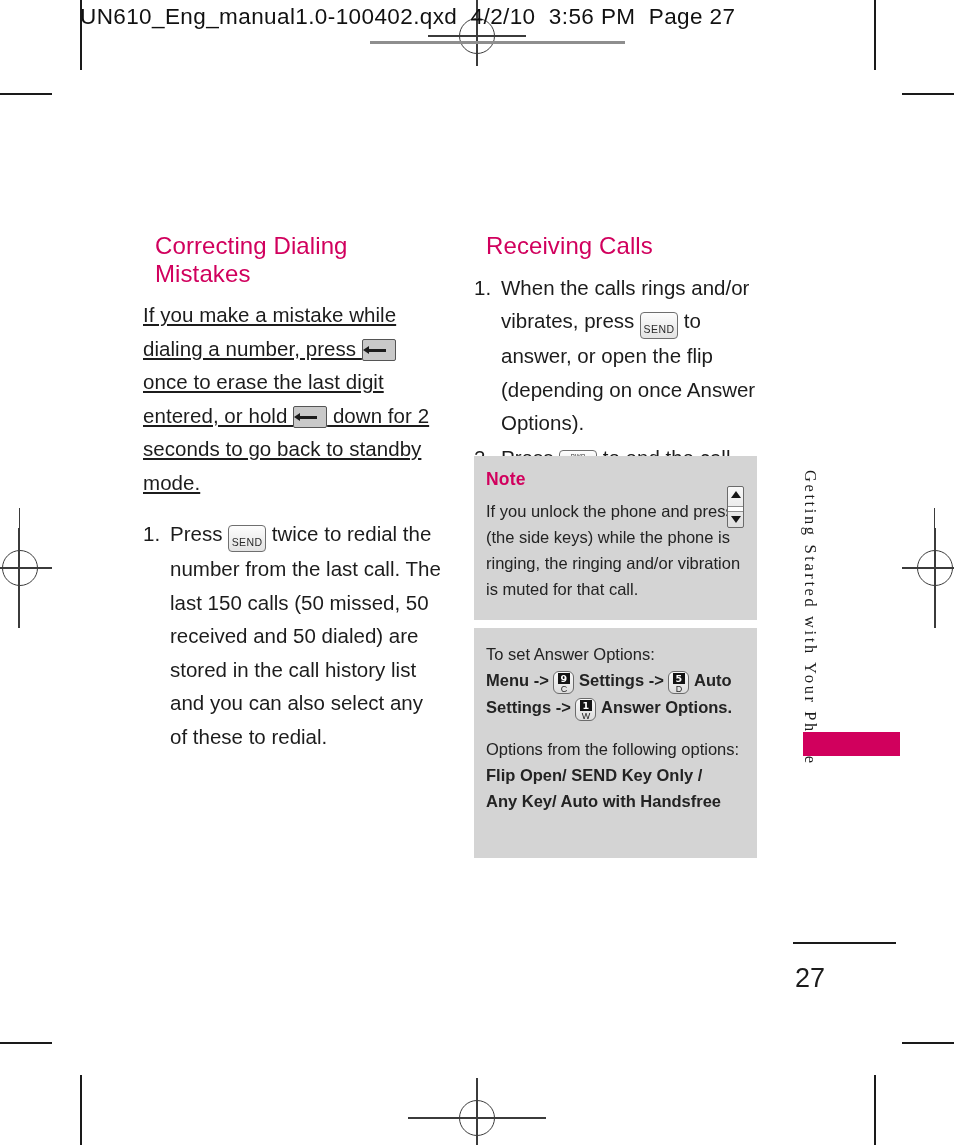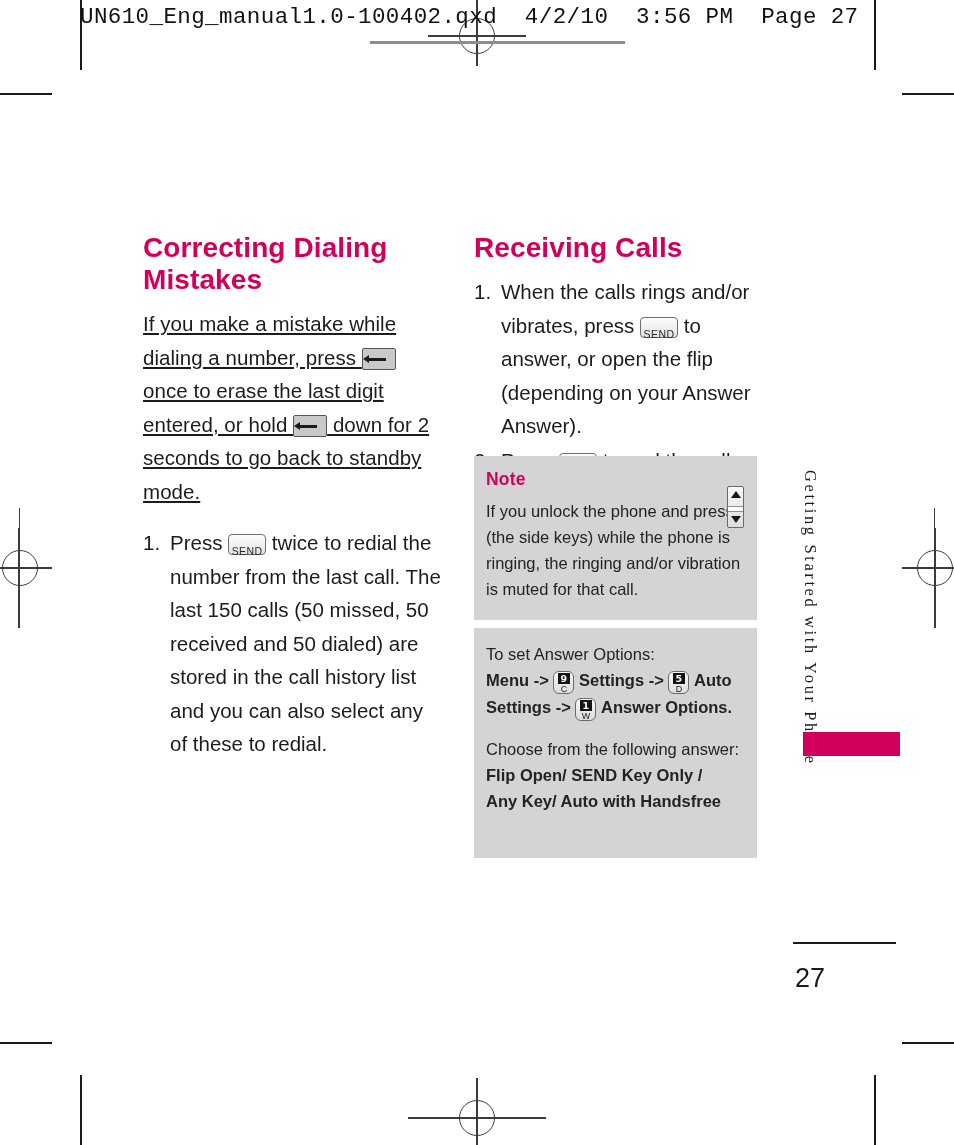--- a/index.html
+++ b/index.html
@@ -42,21 +42,21 @@
     position: absolute;
     left: 80px;
     top: 0px;
     width: 796px;
     height: 70px;
   }
   .header-text {
     position: absolute;
     left: 0px;
     top: 4px;
-    font-family: Liberation Mono, monospace;
+    font-family: Liberation Sans, sans-serif;
     font-size: 22.5px;
     letter-spacing: 0.4px;
     color: #111111;
     white-space: pre;
   }
   .header-rule {
     position: absolute;
     left: 290px;
     top: 41px;
     width: 255px;
@@ -66,23 +66,23 @@
 
   
   .col {
     position: absolute;
     top: 232px;
   }
   .col-left  { left: 143px; width: 300px; }
   .col-right { left: 474px; width: 292px; }
 
   h2.sec {
-    margin: 0 0 11px 0;
-    font-size: 28px;
-    font-weight: 700;
+    margin: 0 0 11px 12px;
+    font-size: 24px;
+    font-weight: 400;
     color: #D1005D;
     letter-spacing: 0.1px;
     line-height: 1.15;
   }
   .body-txt {
     font-size: 20.5px;
     line-height: 33.5px;
     color: #1c1c1c;
     letter-spacing: 0.05px;
     text-decoration: underline;
@@ -112,21 +112,21 @@
   .key {
     display: inline-block;
     vertical-align: -5px;
     box-sizing: border-box;
     background: linear-gradient(#fdfdfd, #e3e3e3);
     border: 1.2px solid #6f6f6f;
     text-align: center;
     line-height: 1;
   }
   .key-send {
-    width: 38px; height: 21px;
+    width: 38px; height: 27px;
     border-radius: 4px;
     font-size: 10.5px;
     letter-spacing: 0.4px;
     color: #2a2a2a;
     padding-top: 11px;
     font-family: "Liberation Sans", sans-serif;
   }
   .key-end {
     width: 38px; height: 22px;
     border-radius: 4px 4px 9px 9px;
@@ -379,21 +379,21 @@
       </li>
     </ol>
   </div>
 
   <div class="col col-right">
 
     <h2 class="sec">Receiving Calls</h2>
 
     <ol class="steps">
       <li>
-        <span class="num">1.</span><span>When the calls rings and/or vibrates, press </span><span class="key key-send">SEND</span><span> to answer, or open the flip (depending on your Answer Answer).</span>
+        <span class="num">1.</span><span>When the calls rings and/or vibrates, press </span><span class="key key-send">SEND</span><span> to answer, or open the flip (depending on once Answer Options).</span>
       </li>
       <li class="step2">
         <span class="num">2.</span><span>Press </span><span class="key key-end"><span class="pwr">PWR</span><span class="endl">END</span></span><span> to end the call.</span>
       </li>
     </ol>
   </div>
 
   <div class="callout" id="note-box">
     <div class="ctitle">Note</div>
     <div class="ctxt">If you unlock the phone and press (the side keys) while the phone is ringing, the ringing and/or vibration is muted for that call.</div>
@@ -410,21 +410,21 @@
     <div class="ctxt">
       <span>To set Answer Options:</span><br>
       <b>Menu -&gt;</b>
       <span class="key-menu"><span class="dg">9</span><span class="lt">C</span></span>
       <b>Settings -&gt;</b>
       <span class="key-menu"><span class="dg">5</span><span class="lt">D</span></span>
       <b>Auto</b><br>
       <b>Settings -&gt;</b>
       <span class="key-menu"><span class="dg">1</span><span class="lt">W</span></span>
       <b>Answer Options.</b>
-      <span class="para2">Choose from the following answer:</span>
+      <span class="para2">Options from the following options:</span>
       <b>Flip Open/ SEND Key Only /</b><br>
       <b>Any Key/ Auto with Handsfree</b>
     </div>
   </div>
 
   <div id="vert-tab">
     <div class="vtext">Getting Started with Your Phone</div>
     <div class="vbar-red"></div>
   </div>
 

